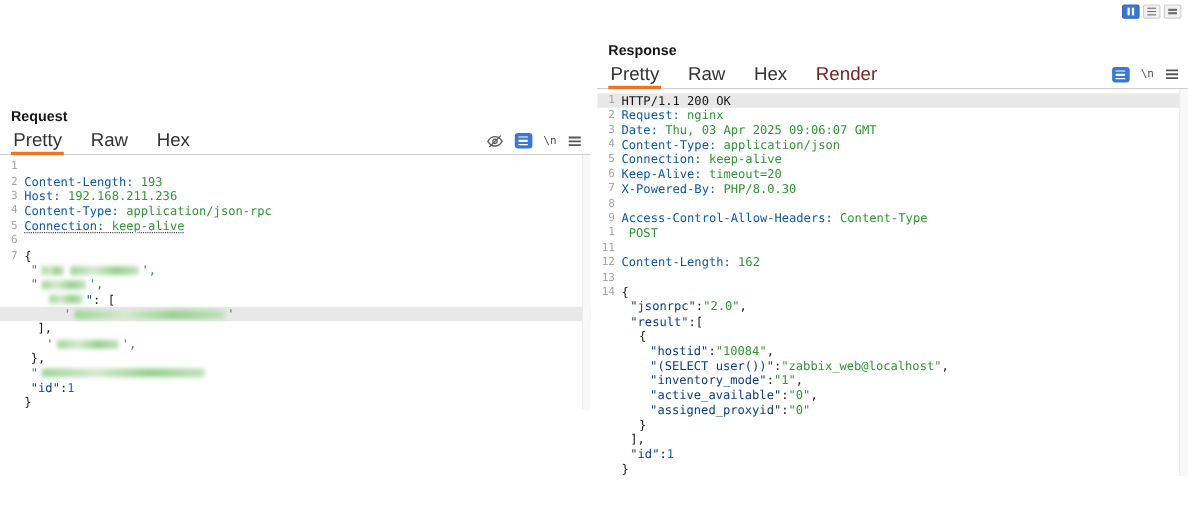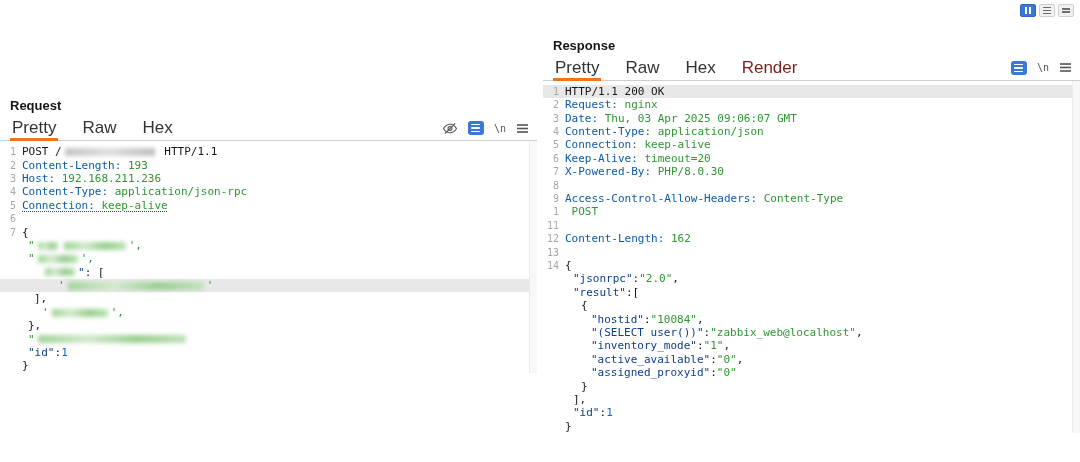--- a/index.html
+++ b/index.html
@@ -81,21 +81,21 @@
           <svg width="13" height="11" viewBox="0 0 13 11" stroke="#555" stroke-width="1.6">
             <line x1="1" y1="2" x2="12" y2="2"></line>
               <line x1="1" y1="5.5" x2="12" y2="5.5"></line>
               <line x1="1" y1="9" x2="12" y2="9"></line>
           </svg>
         </span>
       </div>
     </div>
     <div class="code" id="request-code">
       <div class="vscroll"></div>
-    <div class="code-line"><span class="gutter">1</span><span class="line-text"><span class="p">POST /</span><span class="redact gray" style="width: 90px;"></span><span class="p"> HTTP/1.1</span></span></div>
+    <div class="code-line"><span class="gutter">1</span></div>
         <div class="code-line"><span class="gutter">2</span><span class="line-text"><span class="hn">Content-Length:</span><span class="hv"> 193</span></span></div>
         <div class="code-line"><span class="gutter">3</span><span class="line-text"><span class="hn">Host:</span><span class="hv"> 192.168.211.236</span></span></div>
         <div class="code-line"><span class="gutter">4</span><span class="line-text"><span class="hn">Content-Type:</span><span class="hv"> application/json-rpc</span></span></div>
         <div class="code-line"><span class="gutter">5</span><span class="line-text dotted"><span class="hn">Connection:</span><span class="hv"> keep-alive</span></span></div>
         <div class="code-line"><span class="gutter">6</span><span class="line-text"></span></div>
         <div class="code-line"><span class="gutter">7</span><span class="line-text"><span class="p">{</span></span></div>
         <div class="code-line"><span class="gutter"></span><span class="line-text" style="padding-left: 6px;"><span class="s">"</span><span class="redact green" style="width: 20px;"></span><span class="redact green" style="width: 62px;"></span><span class="s">',</span></span></div>
         <div class="code-line"><span class="gutter"></span><span class="line-text" style="padding-left: 6px;"><span class="s">"</span><span class="redact green" style="width: 40px;"></span><span class="s">',</span></span></div>
         <div class="code-line"><span class="gutter"></span><span class="line-text" style="padding-left: 20px;"><span class="redact green" style="width: 30px;"></span><span class="k">"</span><span class="p">: [</span></span></div>
         <div class="code-line hl"><span class="gutter"></span><span class="line-text" style="padding-left: 36px;"><span class="s">'</span><span class="redact green" style="width: 136px;"></span><span class="s">'</span></span></div>

